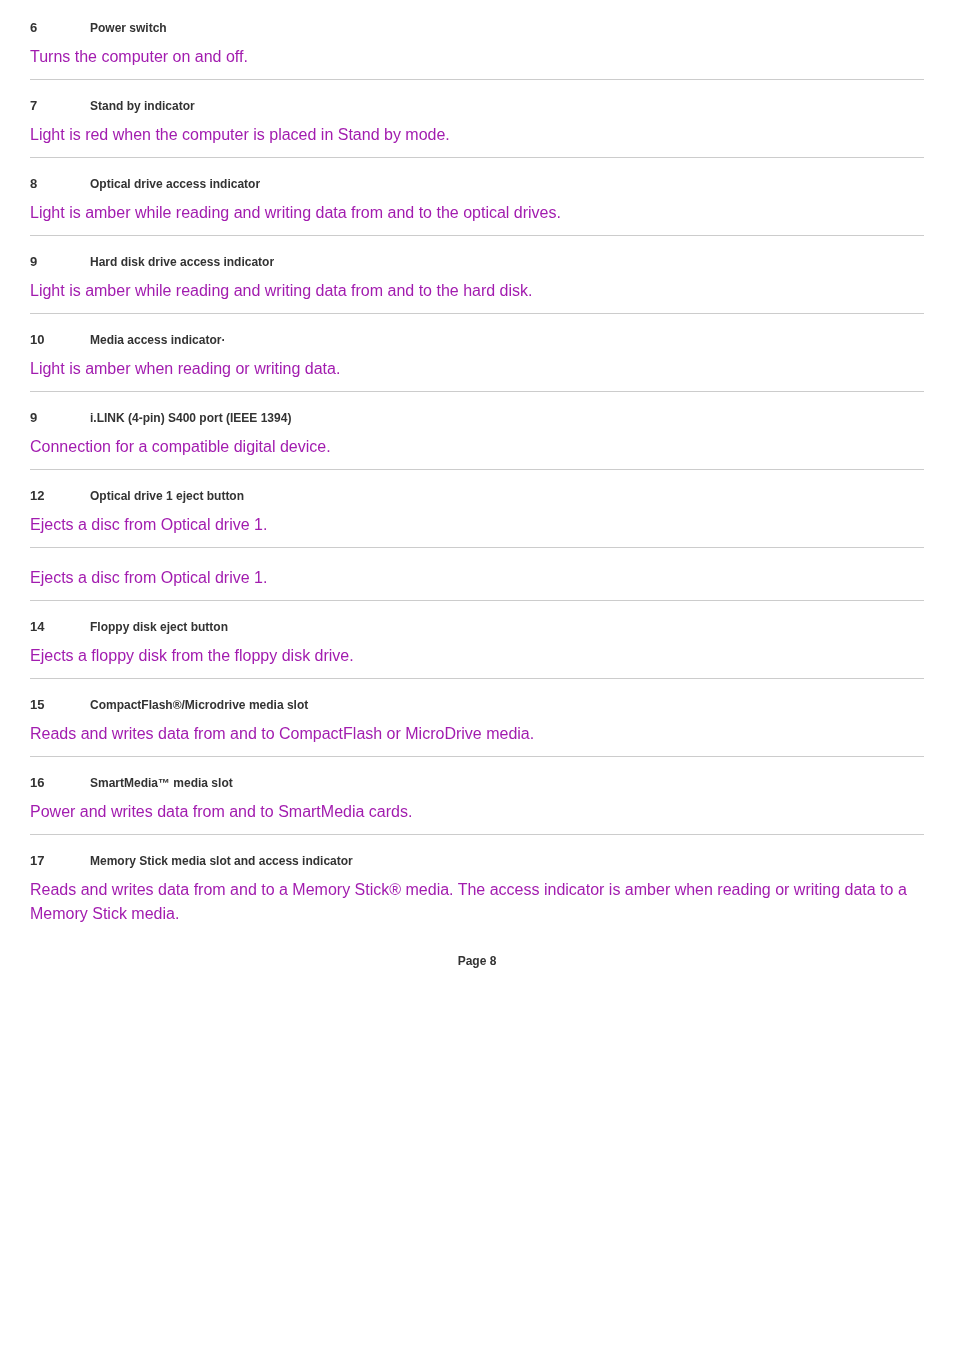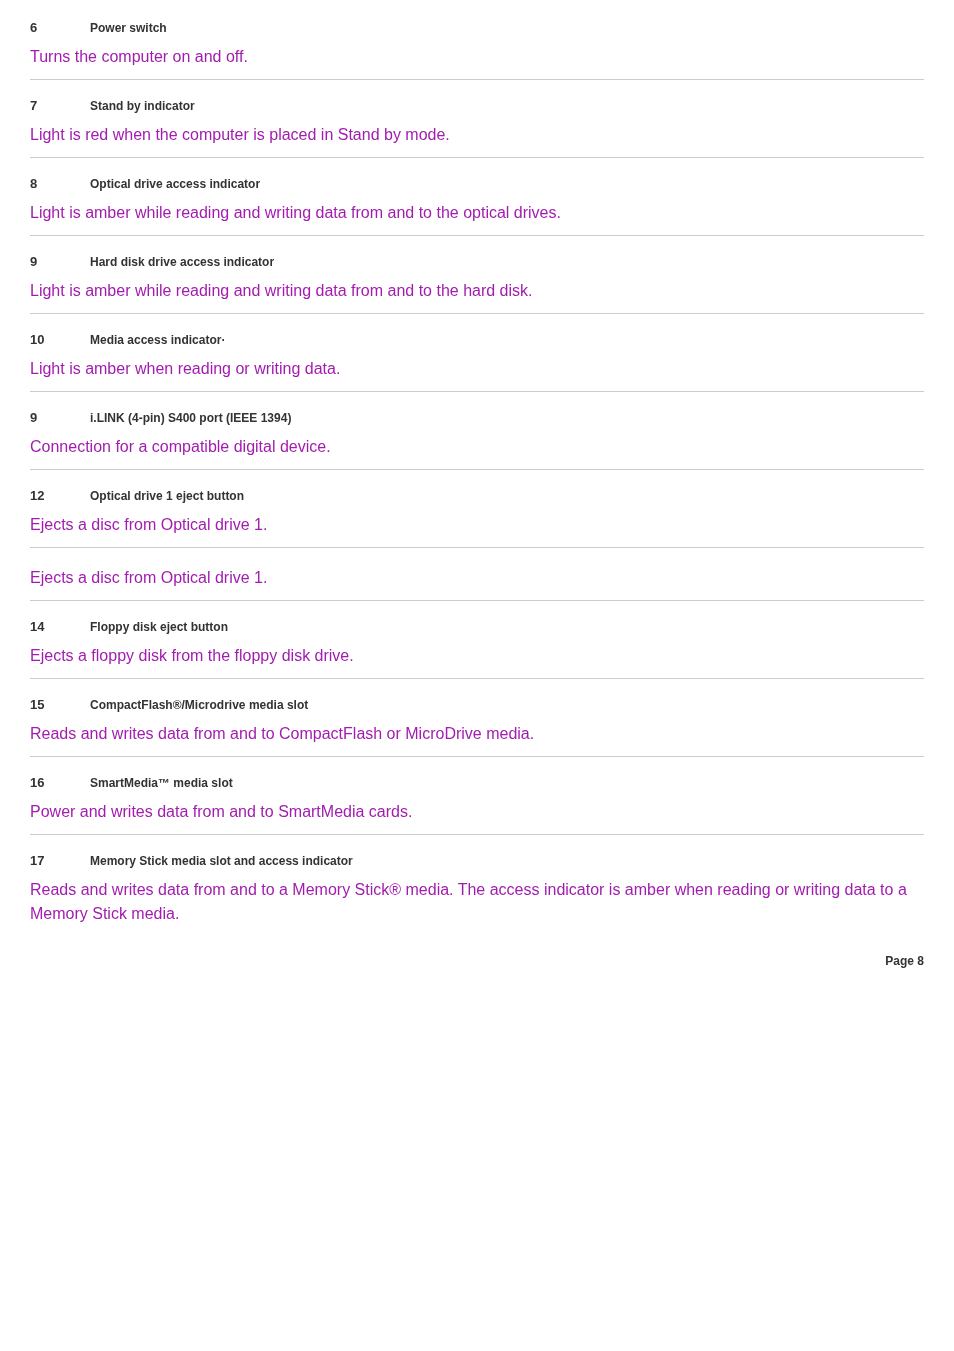--- a/index.html
+++ b/index.html
@@ -37,21 +37,21 @@
       color: #a21caf;
       line-height: 1.5;
       margin-bottom: 10px;
     }
     .divider {
       border: none;
       border-top: 1px solid #ccc;
       margin: 10px 0 18px 0;
     }
     .page-footer {
-      text-align: right;
+      text-align: center;
       font-size: 12px;
       font-weight: bold;
       margin-top: 28px;
     }
   </style>
 </head>
 <body>
 
 <div id="content-container">
     <div class="entry">

